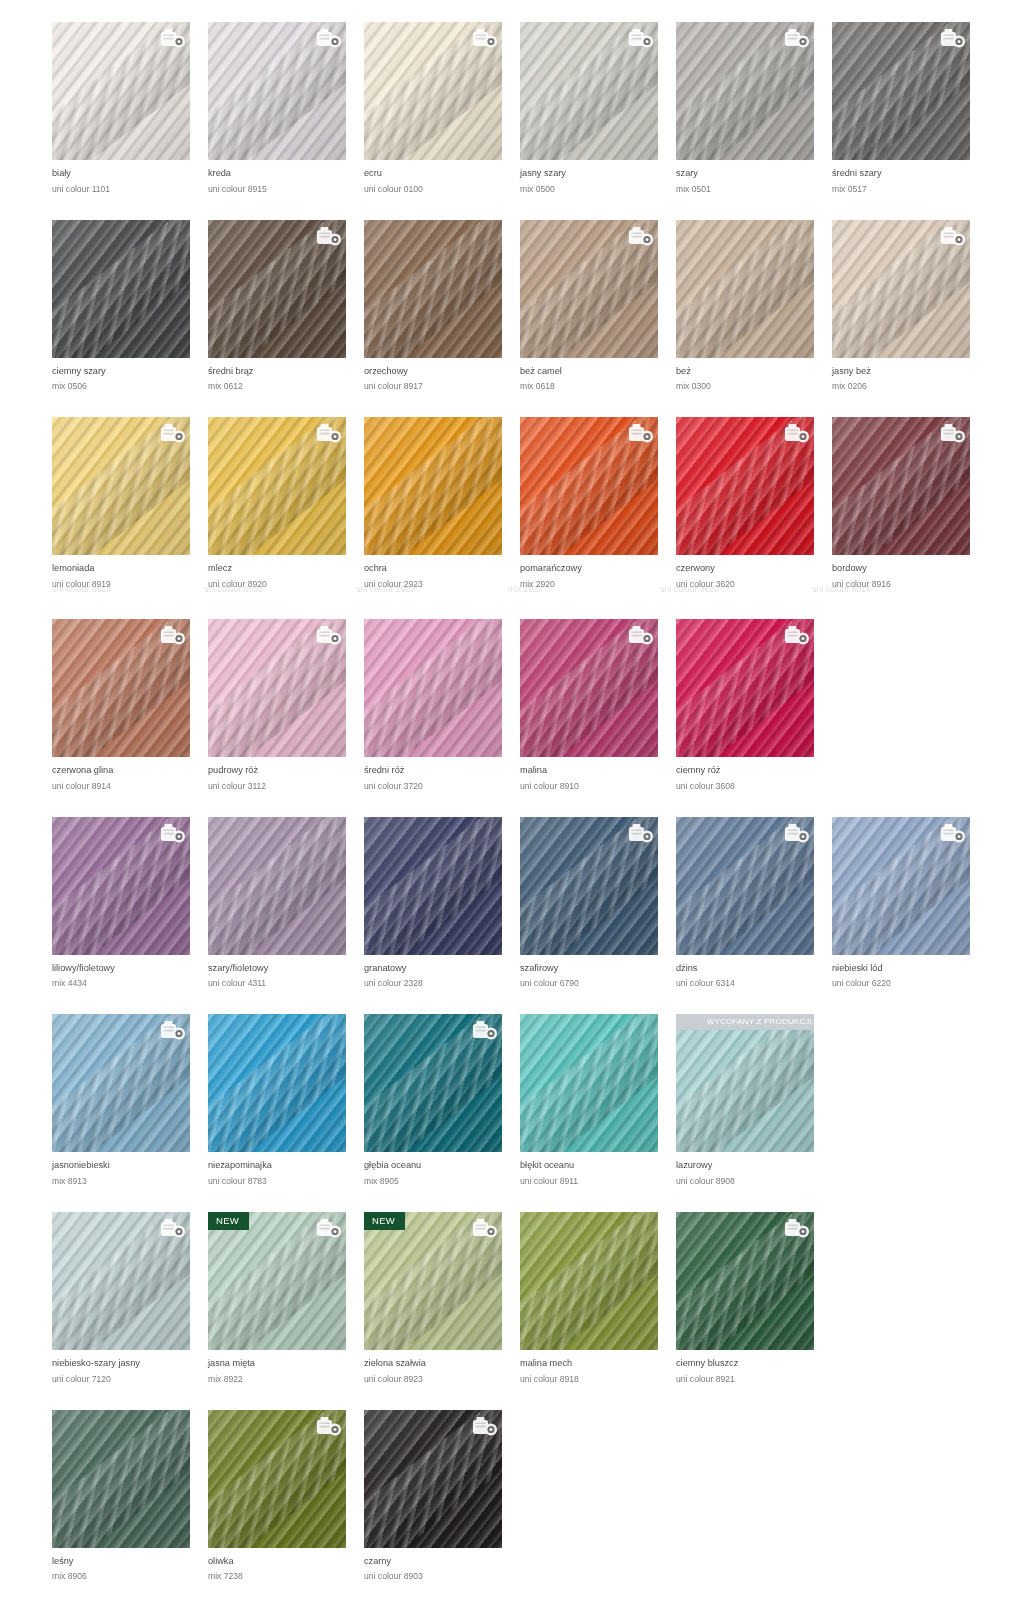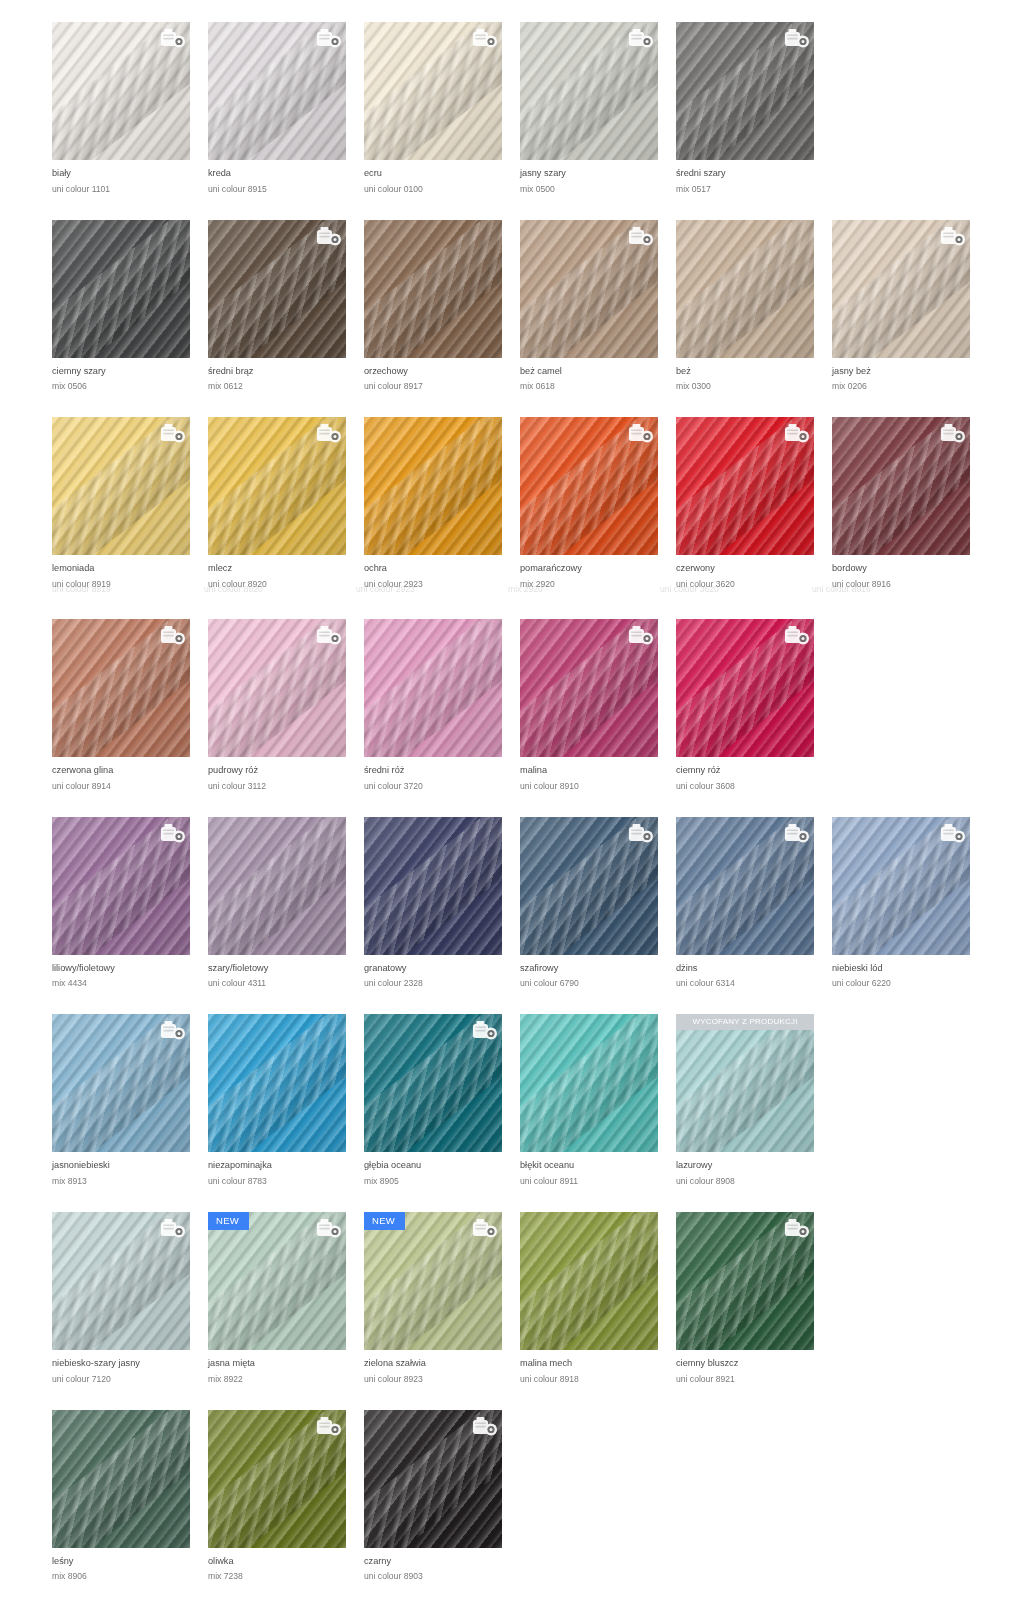--- a/index.html
+++ b/index.html
@@ -105,32 +105,32 @@
     height: 20px;
     opacity: 0.92;
   }
   .badge {
     position: absolute;
     top: 0;
     left: 0;
     font-size: 9.5px;
     letter-spacing: .3px;
     color: #ffffff;
-    background: #3b82f6;
+    background: #14532d;
     padding: 4px 10px 4px 8px;
     line-height: 1;
     font-family: "Liberation Sans", sans-serif;
   }
   .badge.disc {
     background: #c9ced3;
     color: #ffffff;
     left: auto;
     right: 0;
     width: 138px;
-    text-align: center;
+    text-align: right;
     font-size: 8px;
     padding: 4px 2px;
     letter-spacing: .2px;
   }
   .label {
     margin-top: 9px;
     font-size: 9.2px;
     color: #4c4c4c;
     line-height: 1.05;
     white-space: nowrap;
@@ -244,20 +244,41 @@
               <circle cx="19" cy="13.5" r="6" fill="#ffffff"></circle>
               <circle cx="19" cy="13.5" r="3.6" fill="#6f6f6f"></circle>
               <circle cx="19" cy="13.5" r="1.5" fill="#ffffff"></circle>
             </svg></span>
         </div>
         <div class="label">jasny szary</div>
         <div class="code">mix 0500</div>
       </div>
       <div class="cell">
         <div class="swatch-wrap">
+          <div class="swatch" style="background: rgb(178, 175, 171);">
+            <div class="strands"></div>
+            <div class="strands2"></div>
+            <div class="band"></div>
+            <div class="sheen"></div>
+          </div>
+          <span class="cam-icon"><svg viewBox="0 0 26 21" width="26" height="21" xmlns="http://www.w3.org/2000/svg">
+              <rect x="1" y="4" width="15" height="14" rx="2.5" fill="#ffffff"></rect>
+              <rect x="4.5" y="1" width="8" height="3.5" rx="1" fill="#ffffff"></rect>
+              <rect x="3" y="6.5" width="11" height="1.6" rx="0.8" fill="#d9d9d9"></rect>
+              <rect x="3" y="9.8" width="11" height="1.6" rx="0.8" fill="#d9d9d9"></rect>
+              <circle cx="19" cy="13.5" r="6" fill="#ffffff"></circle>
+              <circle cx="19" cy="13.5" r="3.6" fill="#6f6f6f"></circle>
+              <circle cx="19" cy="13.5" r="1.5" fill="#ffffff"></circle>
+            </svg></span>
+        </div>
+        <div class="label">szary</div>
+        <div class="code">mix 0501</div>
+      </div>
+      <div class="cell">
+        <div class="swatch-wrap">
           <div class="swatch" style="background: rgb(111, 110, 108);">
             <div class="strands"></div>
             <div class="strands2"></div>
             <div class="band"></div>
             <div class="sheen"></div>
           </div>
           <span class="cam-icon"><svg viewBox="0 0 26 21" width="26" height="21" xmlns="http://www.w3.org/2000/svg">
               <rect x="1" y="4" width="15" height="14" rx="2.5" fill="#ffffff"></rect>
               <rect x="4.5" y="1" width="8" height="3.5" rx="1" fill="#ffffff"></rect>
               <rect x="3" y="6.5" width="11" height="1.6" rx="0.8" fill="#d9d9d9"></rect>

